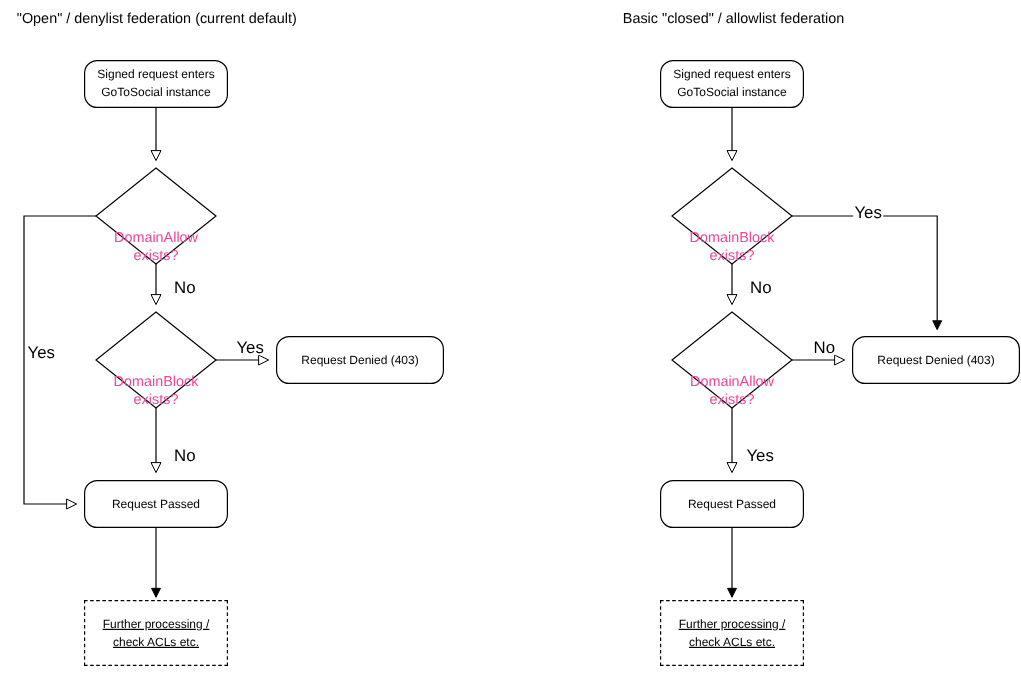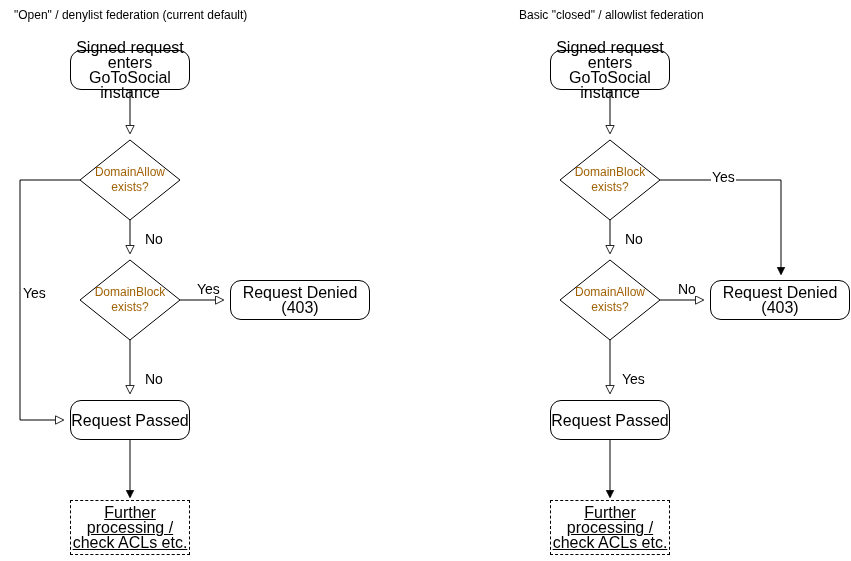--- a/index.html
+++ b/index.html
@@ -27,21 +27,21 @@
     width: 851px;
     height: 561px;
   }
   .node {
     position: absolute;
     box-sizing: border-box;
     display: flex;
     align-items: center;
     justify-content: center;
     text-align: center;
-    font-size: 16px;
+    font-size: 10px;
     line-height: 15px;
     color: #000000;
     background: #ffffff;
     z-index: 3;
   }
   .node.rounded {
     border: 1px solid #000000;
     border-radius: 11px;
   }
   .node.dashed {
@@ -50,24 +50,25 @@
     text-decoration: underline;
   }
   .diamond-label {
     position: absolute;
     display: flex;
     align-items: center;
     justify-content: center;
     text-align: center;
     font-size: 12px;
     line-height: 15px;
-    color: #a16207;
+    color: #ec4899;
     background: transparent;
     z-index: 3;
     pointer-events: none;
+    margin-top: 26px;
   }
   .edge-label {
     position: absolute;
     font-size: 14px;
     line-height: 13px;
     color: #000000;
     background: #ffffff;
     padding: 0 1px;
     white-space: nowrap;
     z-index: 4;

